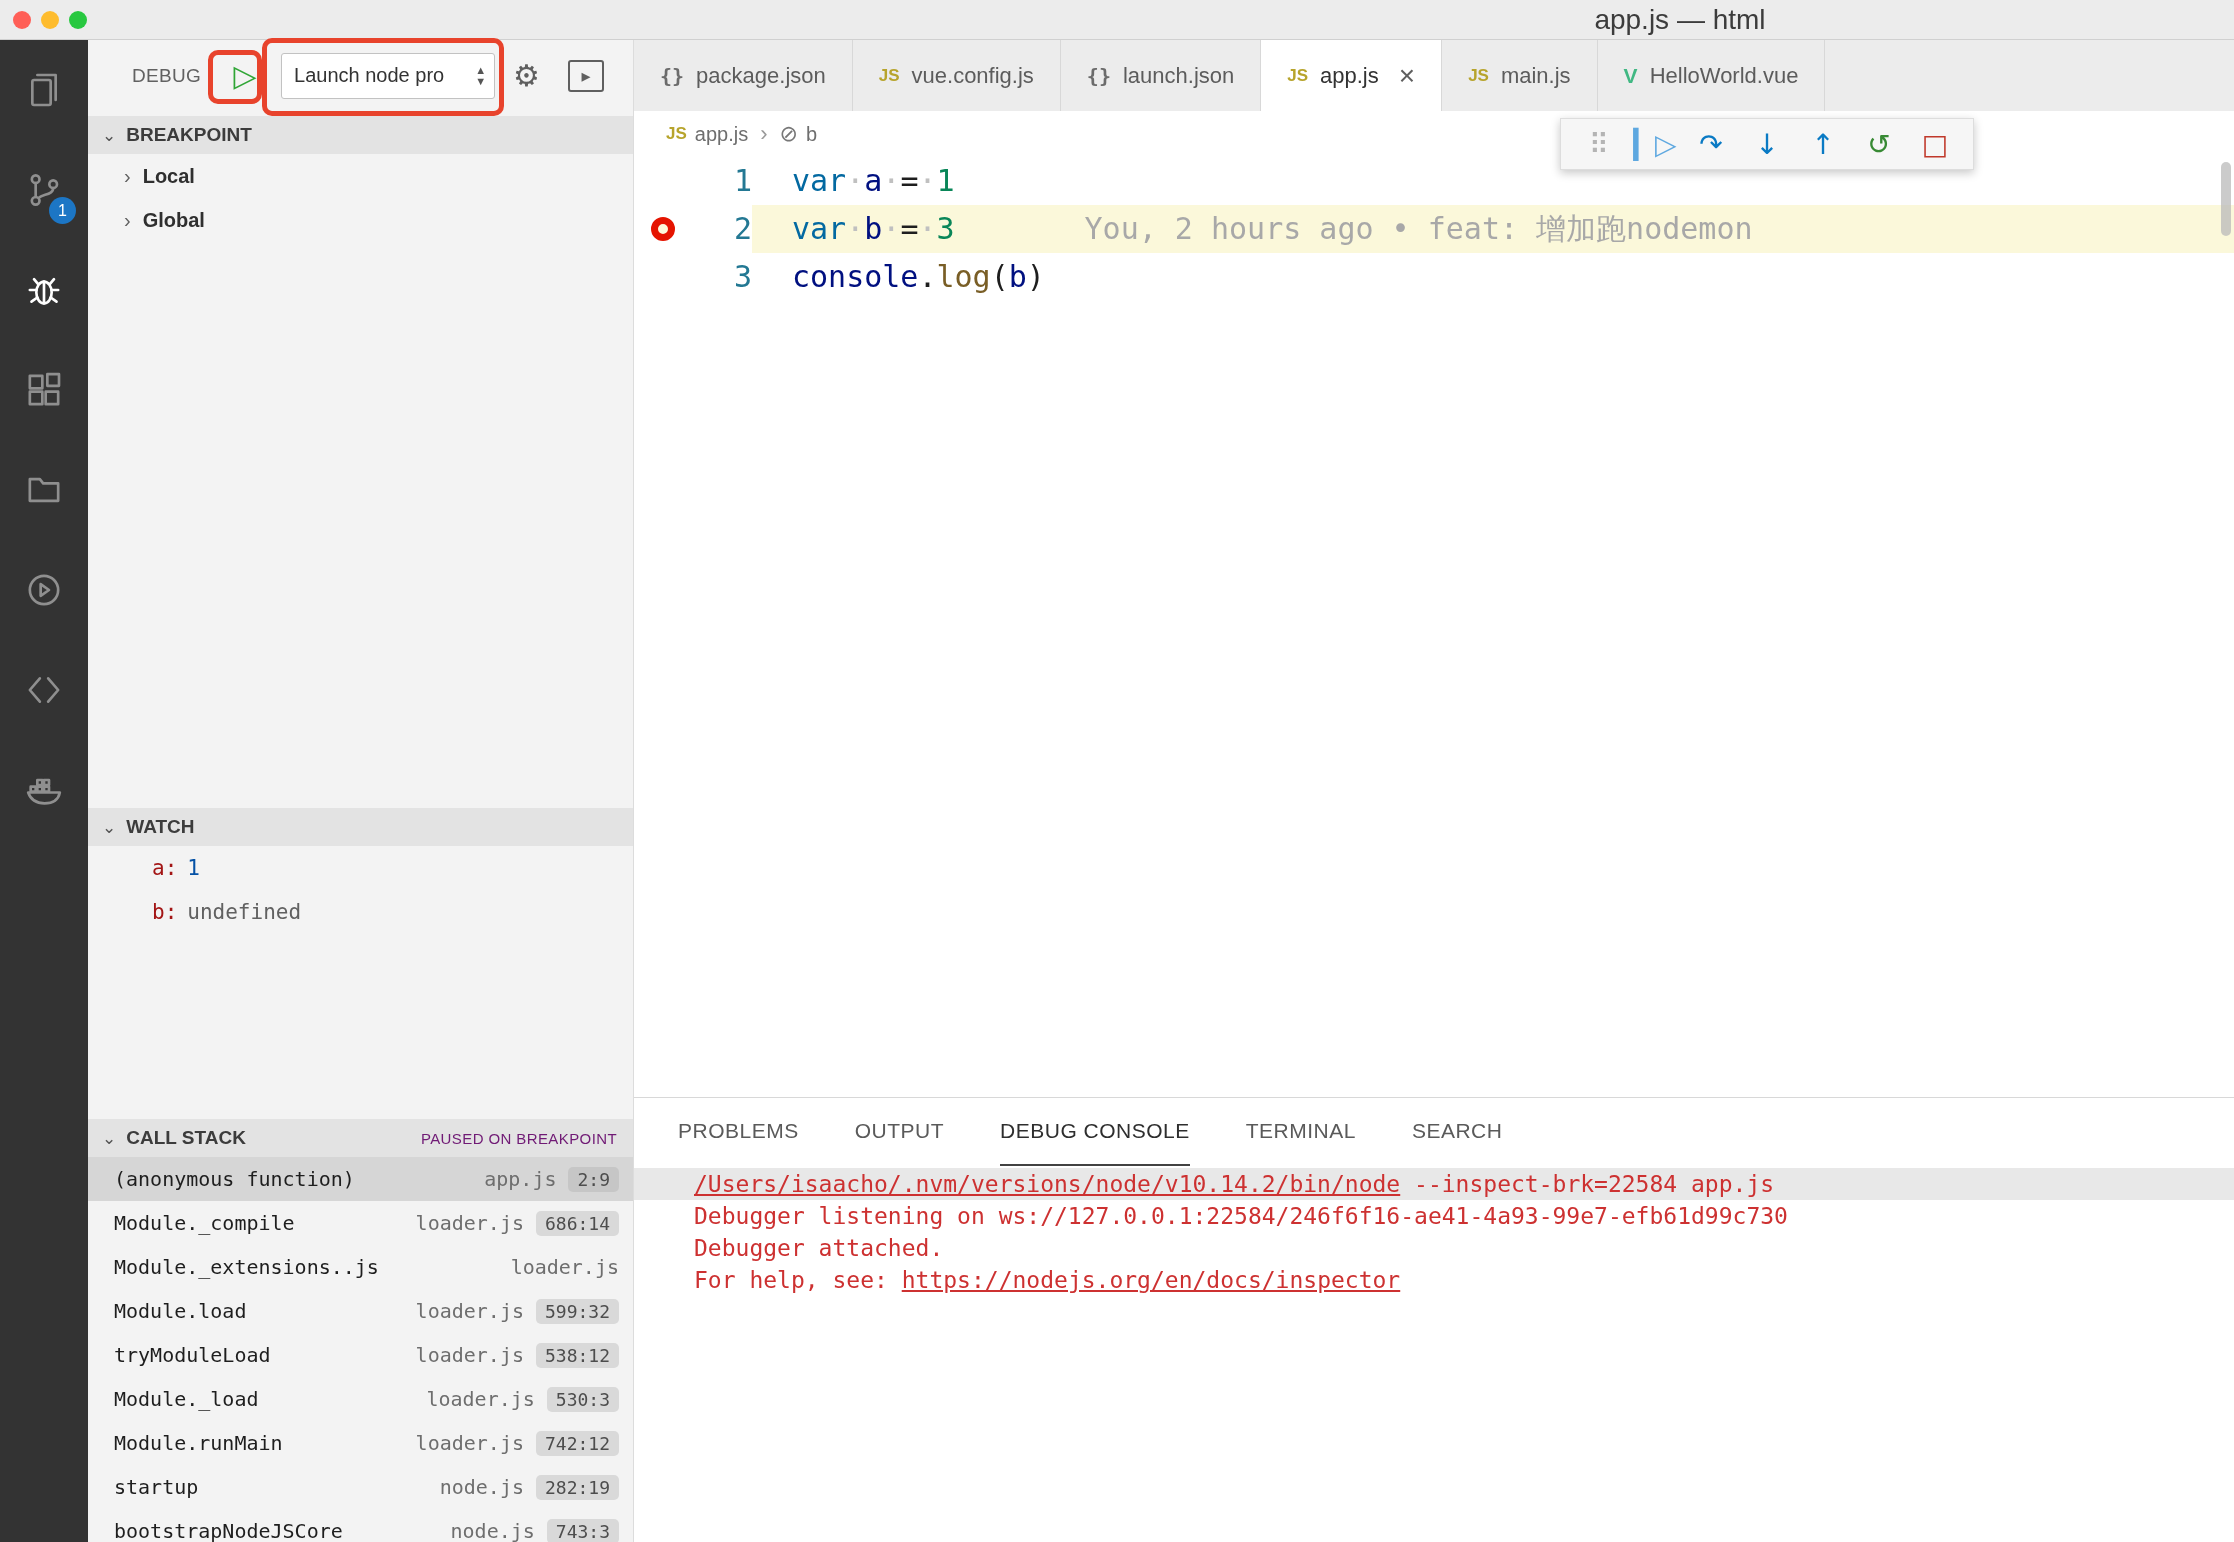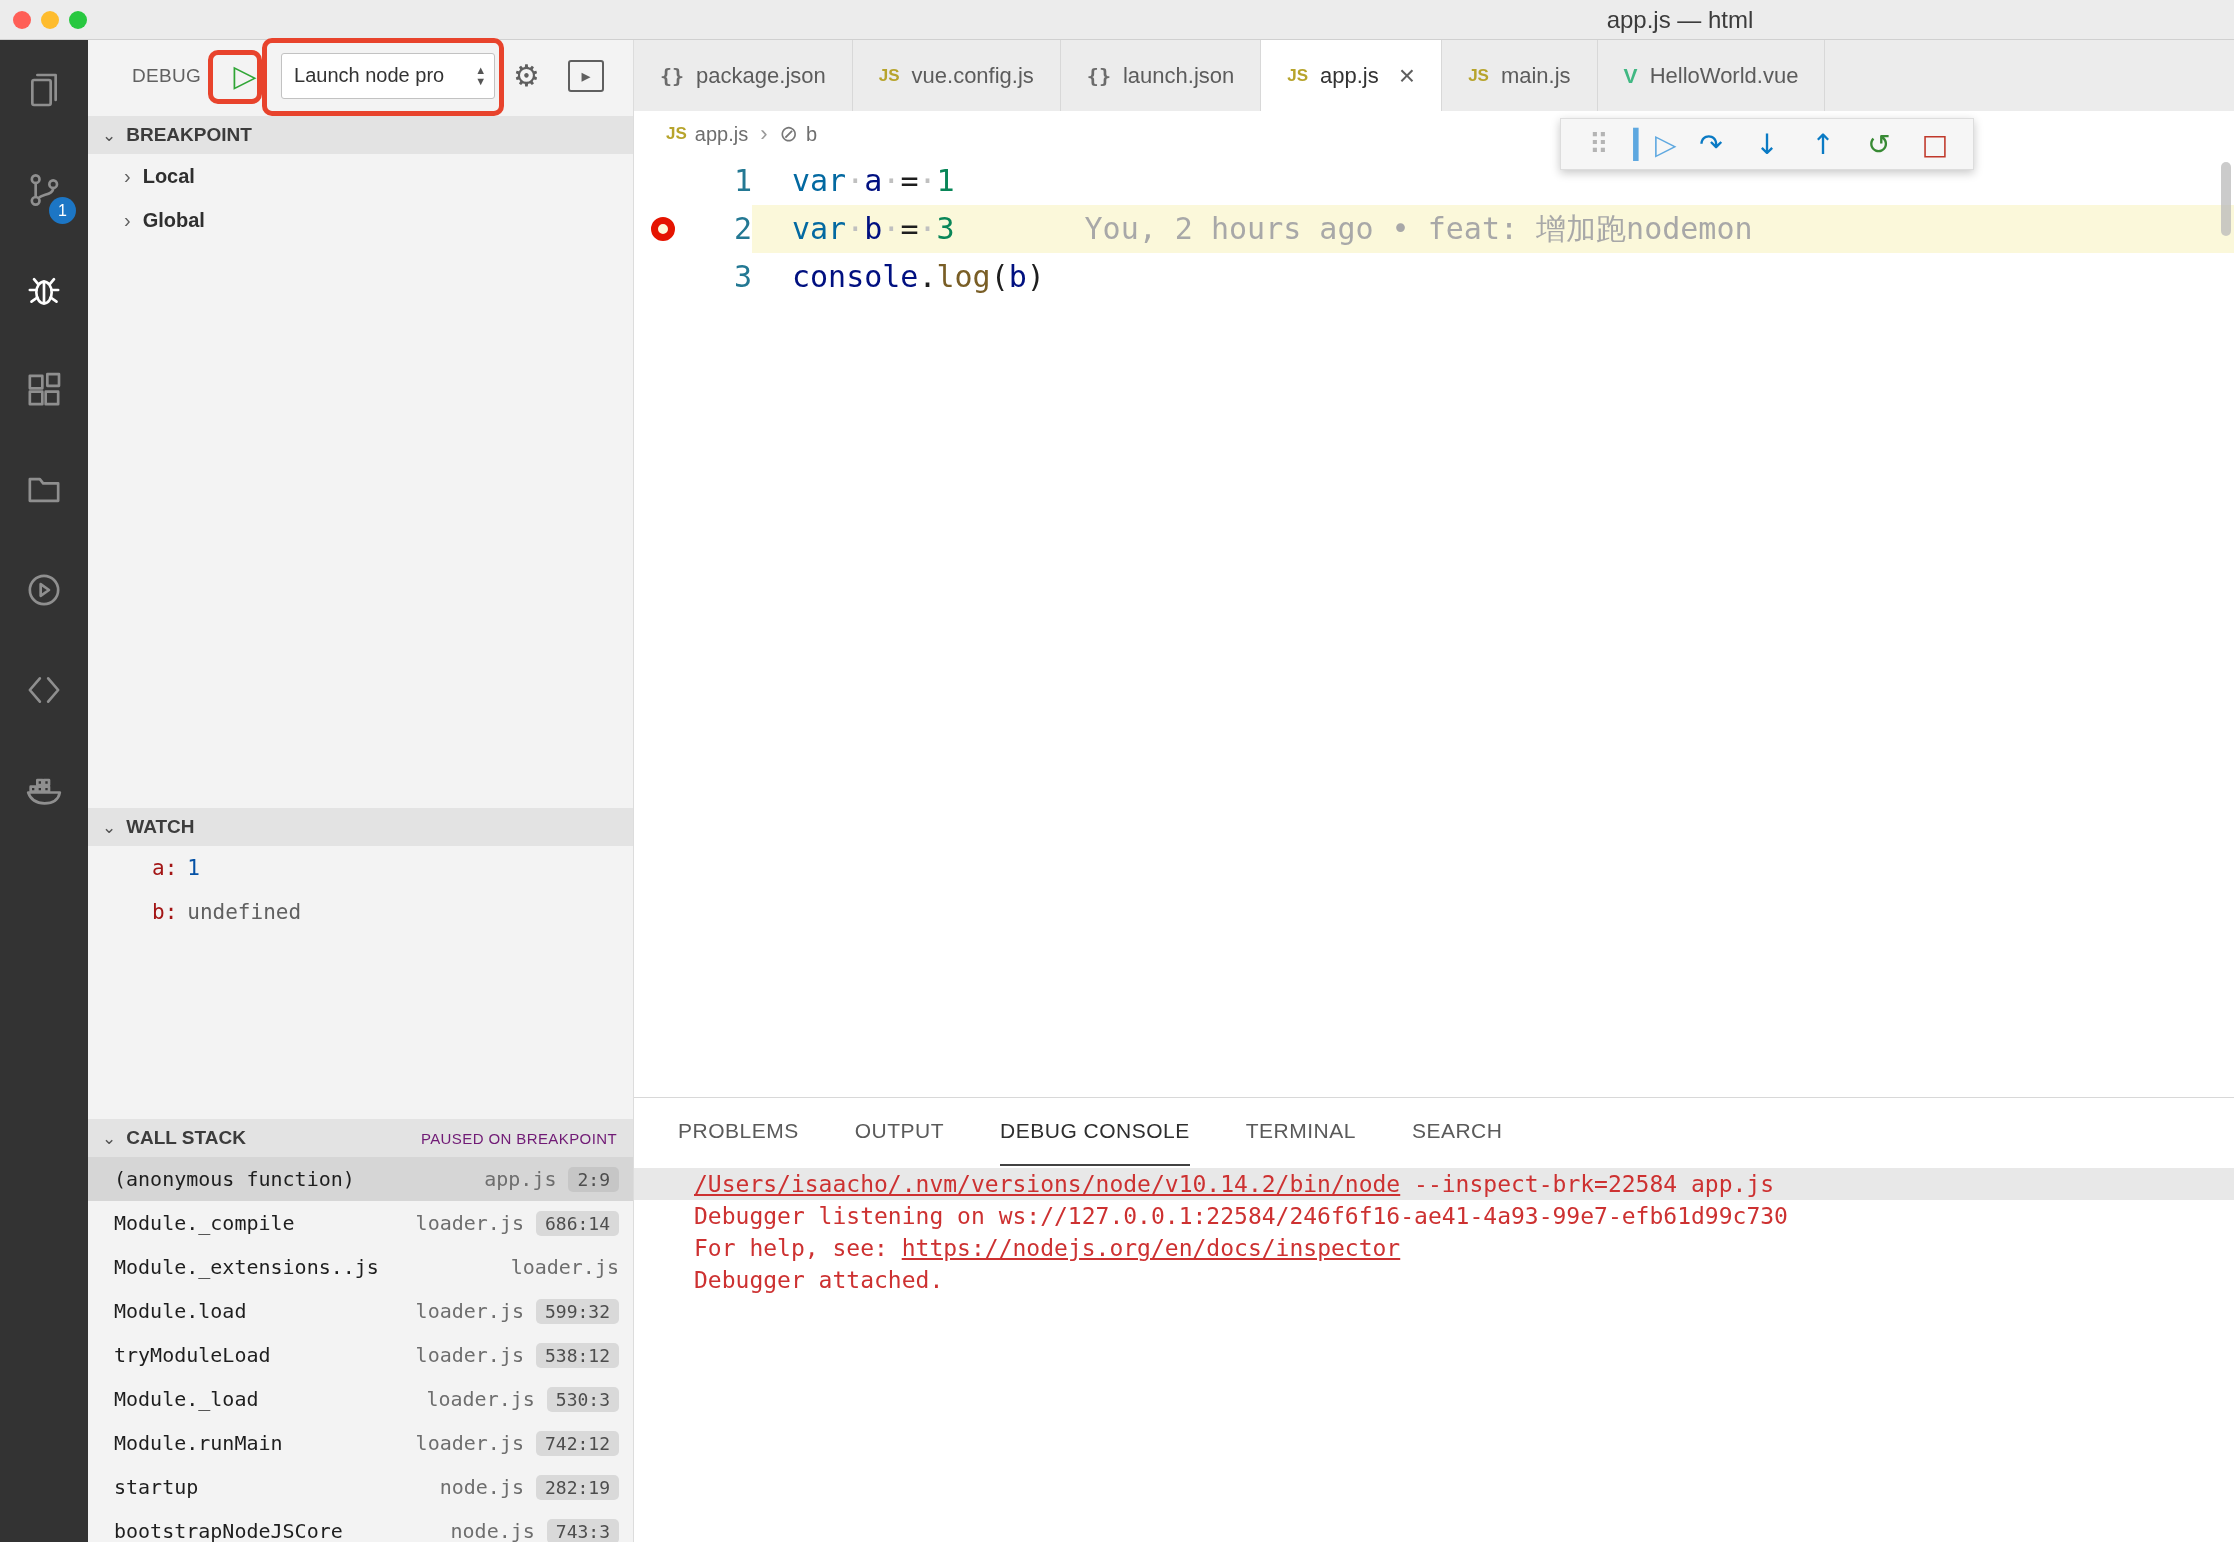--- a/index.html
+++ b/index.html
@@ -8,21 +8,21 @@
          font-family: "Liberation Sans", "DejaVu Sans", sans-serif; }
 
   
   .titlebar { position: absolute; left: 0; top: 0; width: 2234px; height: 40px;
               background: #ececec; border-bottom: 1px solid #d0d0d0; z-index: 5; }
   .traffic { position: absolute; top: 11px; width: 18px; height: 18px; border-radius: 50%; }
   .t-red { left: 13px; background: #ff5f57; }
   .t-yellow { left: 41px; background: #febc2e; }
   .t-green { left: 69px; background: #28c840; }
   .window-title { position: absolute; left: 1450px; top: 0; width: 460px; height: 40px;
-                  line-height: 40px; text-align: center; font-size: 24px; color: #3c3c3c; font-weight: 500; }
+                  line-height: 40px; text-align: center; font-size: 28px; color: #3c3c3c; font-weight: 500; }
 
   
   .activitybar { position: absolute; left: 0; top: 40px; width: 88px; height: 1502px;
                  background: #333333; display: flex; flex-direction: column; align-items: center;
                  padding-top: 6px; gap: 12px; }
   .ab-item { position: relative; width: 88px; height: 88px; display: flex; align-items: center; justify-content: center; }
   .ab-item svg { width: 40px; height: 40px; stroke: #8f8f8f; fill: none;
                  stroke-width: 1.6; stroke-linecap: round; stroke-linejoin: round; }
   .ab-item.active svg { stroke: #ffffff; }
   .ab-badge { position: absolute; right: 12px; bottom: 10px; width: 27px; height: 27px; border-radius: 50%;
@@ -374,20 +374,20 @@
     <div class="panel-tabs">
         <div class="panel-tab">PROBLEMS</div>
         <div class="panel-tab">OUTPUT</div>
         <div class="panel-tab active">DEBUG CONSOLE</div>
         <div class="panel-tab">TERMINAL</div>
         <div class="panel-tab">SEARCH</div>
       </div>
     <div class="console">
         <div class="console-line highlight"><span class="link">/Users/isaacho/.nvm/versions/node/v10.14.2/bin/node</span><span> --inspect-brk=22584 app.js</span></div>
         <div class="console-line"><span>Debugger listening on ws://127.0.0.1:22584/246f6f16-ae41-4a93-99e7-efb61d99c730</span></div>
+        <div class="console-line"><span>Debugger attached.</span></div>
         <div class="console-line"><span>For help, see: </span><span class="link">https://nodejs.org/en/docs/inspector</span></div>
-        <div class="console-line"><span>Debugger attached.</span></div>
       </div>
   </div>
 </div>
 
 <div class="annotation" id="annotation-play" style="border-color: rgb(232, 67, 44);"></div>
 <div class="annotation" id="annotation-config" style="border-color: rgb(232, 67, 44);"></div>
 
 </body></html>

